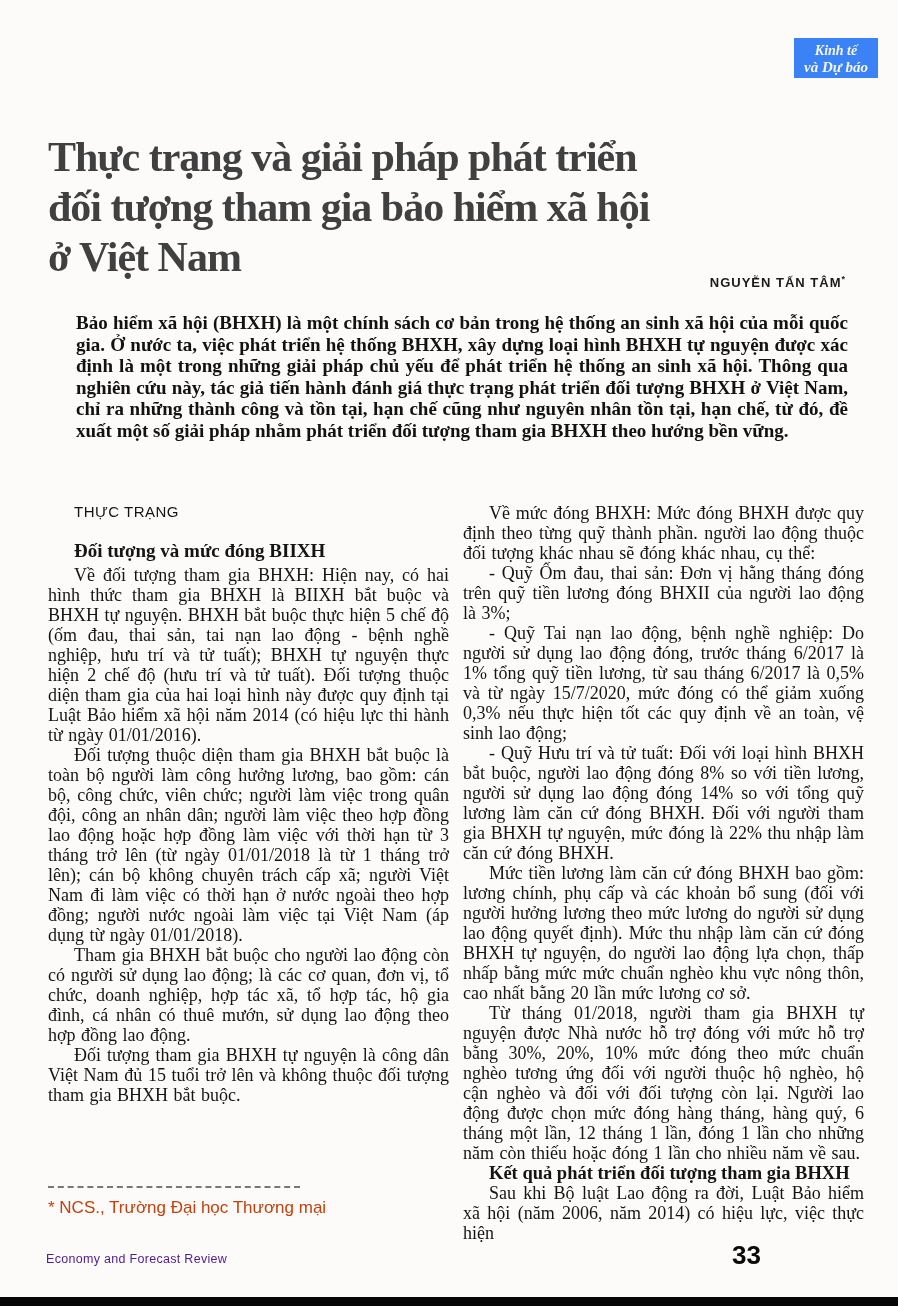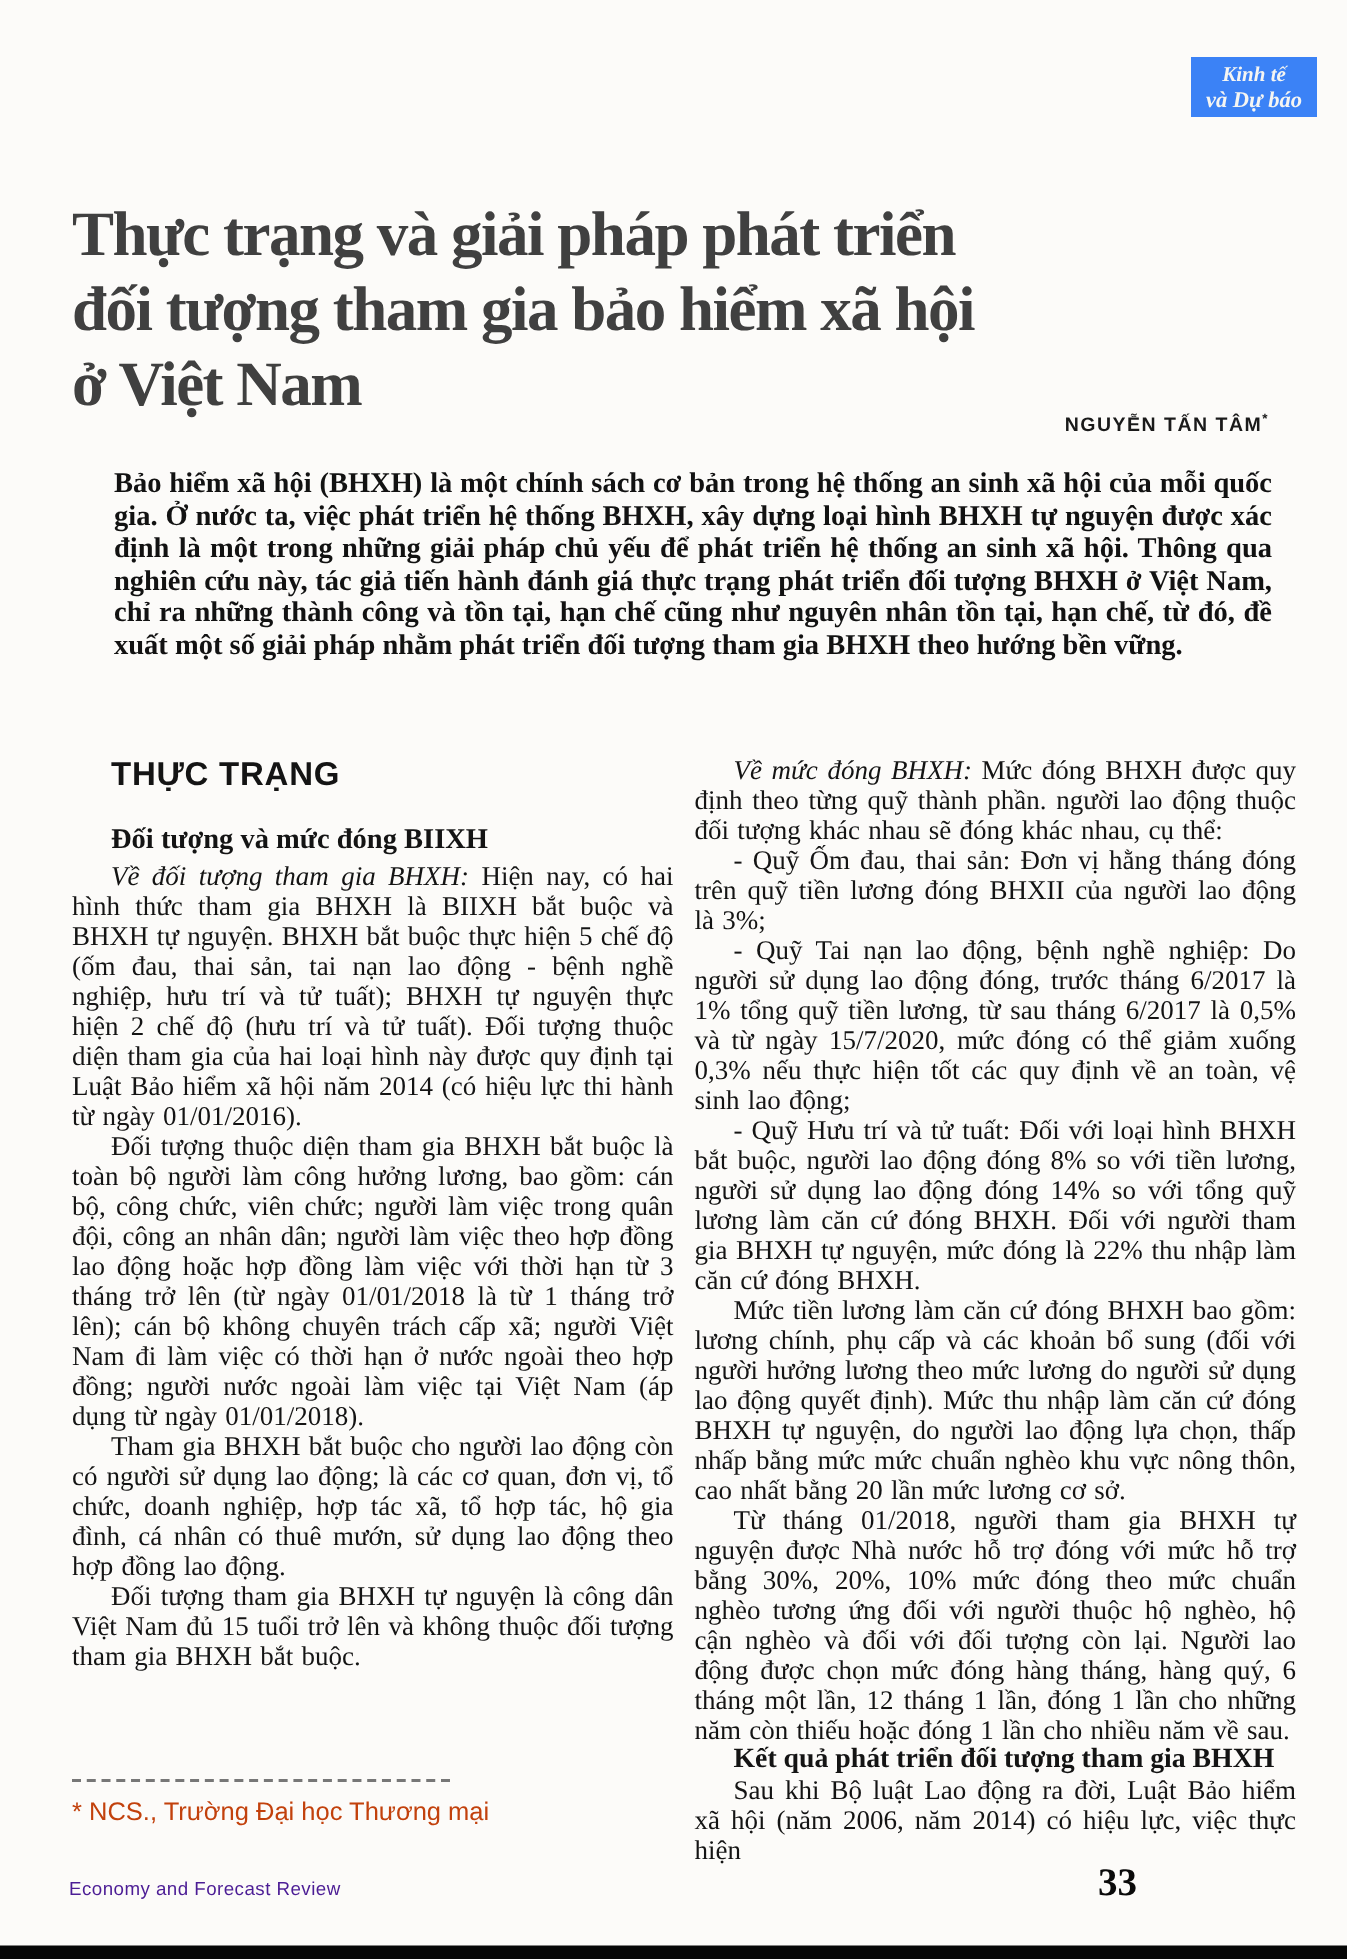--- a/index.html
+++ b/index.html
@@ -89,26 +89,26 @@
   .col { width: 401px; }
 
   .col p {
     margin: 0;
     font-size: 18px;
     line-height: 20px;
     text-align: justify;
     text-indent: 26px;
     word-spacing: 1px;
   }
-  .lead-italic { font-style: italic; }
+  .lead-italic { }
 
   .section-heading {
     font-family: "Liberation Sans", sans-serif;
-    font-weight: bold;
-    font-size: 22px;
+    font-weight: normal;
+    font-size: 15px;
     letter-spacing: 0.5px;
     margin: 0 0 20px 0;
     text-indent: 26px;
   }
   .sub-heading {
     font-weight: bold;
     font-size: 19px;
     margin: 0 0 3px 0;
     text-indent: 26px;
   }
@@ -146,21 +146,21 @@
     left: 46px;
     font-family: "Liberation Sans", sans-serif;
     font-size: 12.5px;
     color: #4c1d95;
     letter-spacing: 0.3px;
   }
   .page-number {
     position: absolute;
     top: 1240px;
     left: 732px;
-    font-family: Liberation Serif, serif;
+    font-family: Liberation Sans, sans-serif;
     font-weight: bold;
     font-size: 26px;
     color: #0a0a0a;
   }
   .bottom-bar {
     position: absolute;
     left: 0;
     bottom: 0;
     width: 898px;
     height: 9px;

